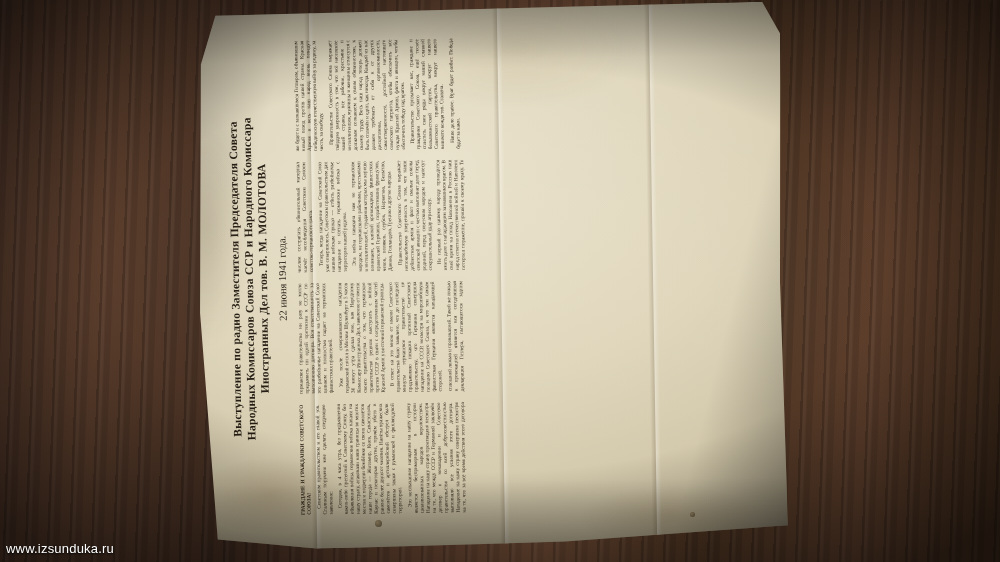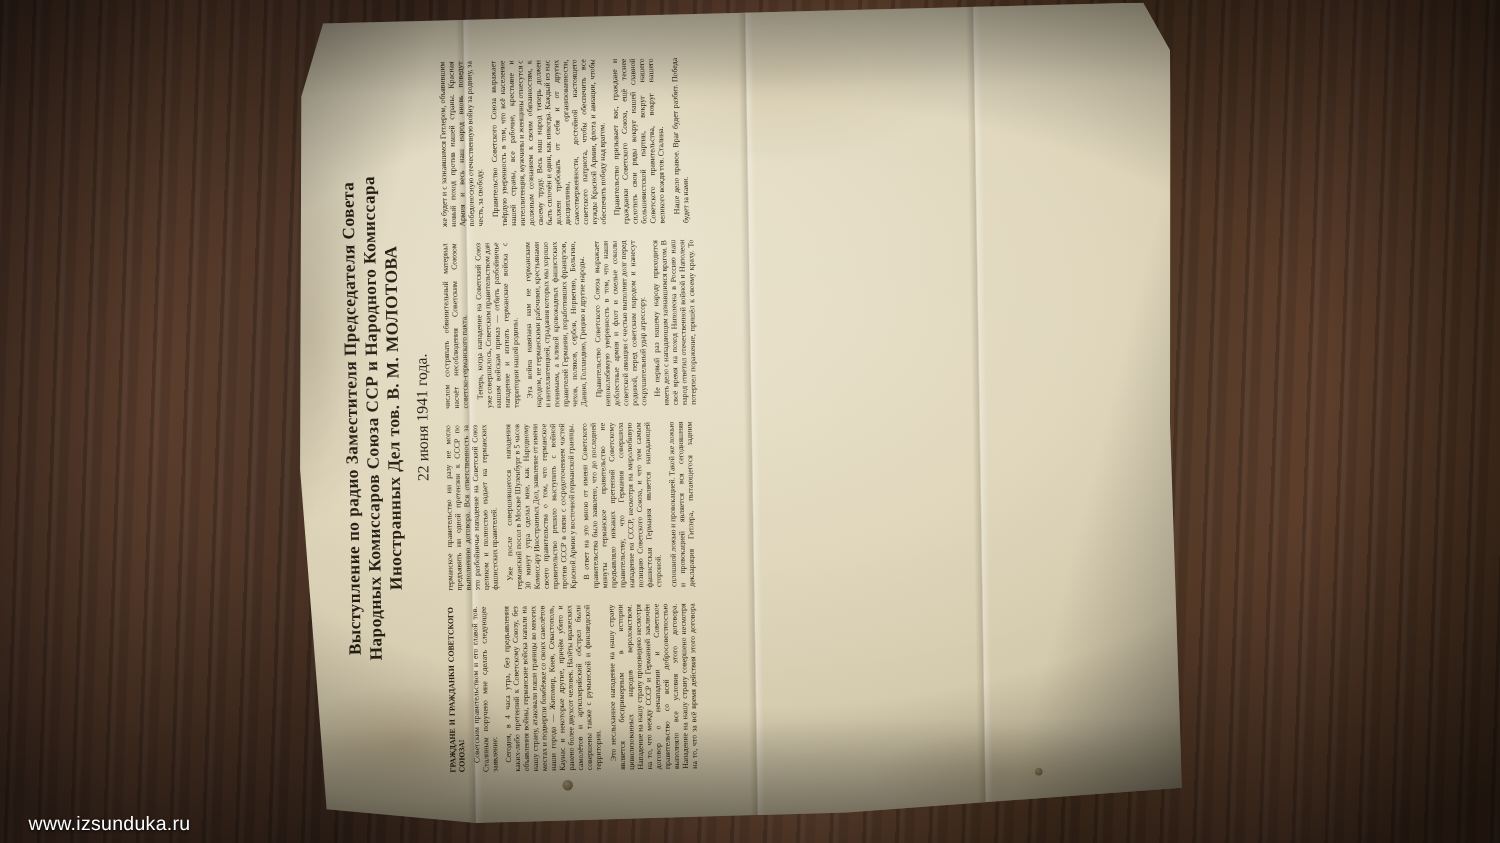--- a/index.html
+++ b/index.html
@@ -57,21 +57,21 @@
   .title .l{display:block;font-size:11.5px;line-height:14px;}
   .subtitle{text-align:center;font-size:10.5px;margin-top:7px;margin-bottom:8px;}
 
   .cols{column-count:4;column-gap:11px;column-rule:0;}
   .para{font-size:5.2px;line-height:6.0px;text-align:justify;margin:0 0 3.5px 0;
         hyphens:auto;word-spacing:-0.2px;color:#2b2114;}
   .para.lead{font-weight:700;}
   .para.first{text-indent:0;}
   .para:not(.first){text-indent:6px;}
 
-  .watermark{position:absolute;left:19px;bottom:6px;color:#fff;font-size:13px;
+  .watermark{position:absolute;left:6px;bottom:6px;color:#fff;font-size:13px;
     font-family:"Liberation Sans",sans-serif;text-shadow:0 1px 2px #000;letter-spacing:.2px;}
   .tack{position:absolute;width:7px;height:7px;border-radius:50%;
     background:radial-gradient(circle at 35% 35%, #8d7a55, #3a2f1d);opacity:.75;}
 </style>
 </head>
 <body>
 
 <div id="scene">
   <div class="grain"></div>
 

